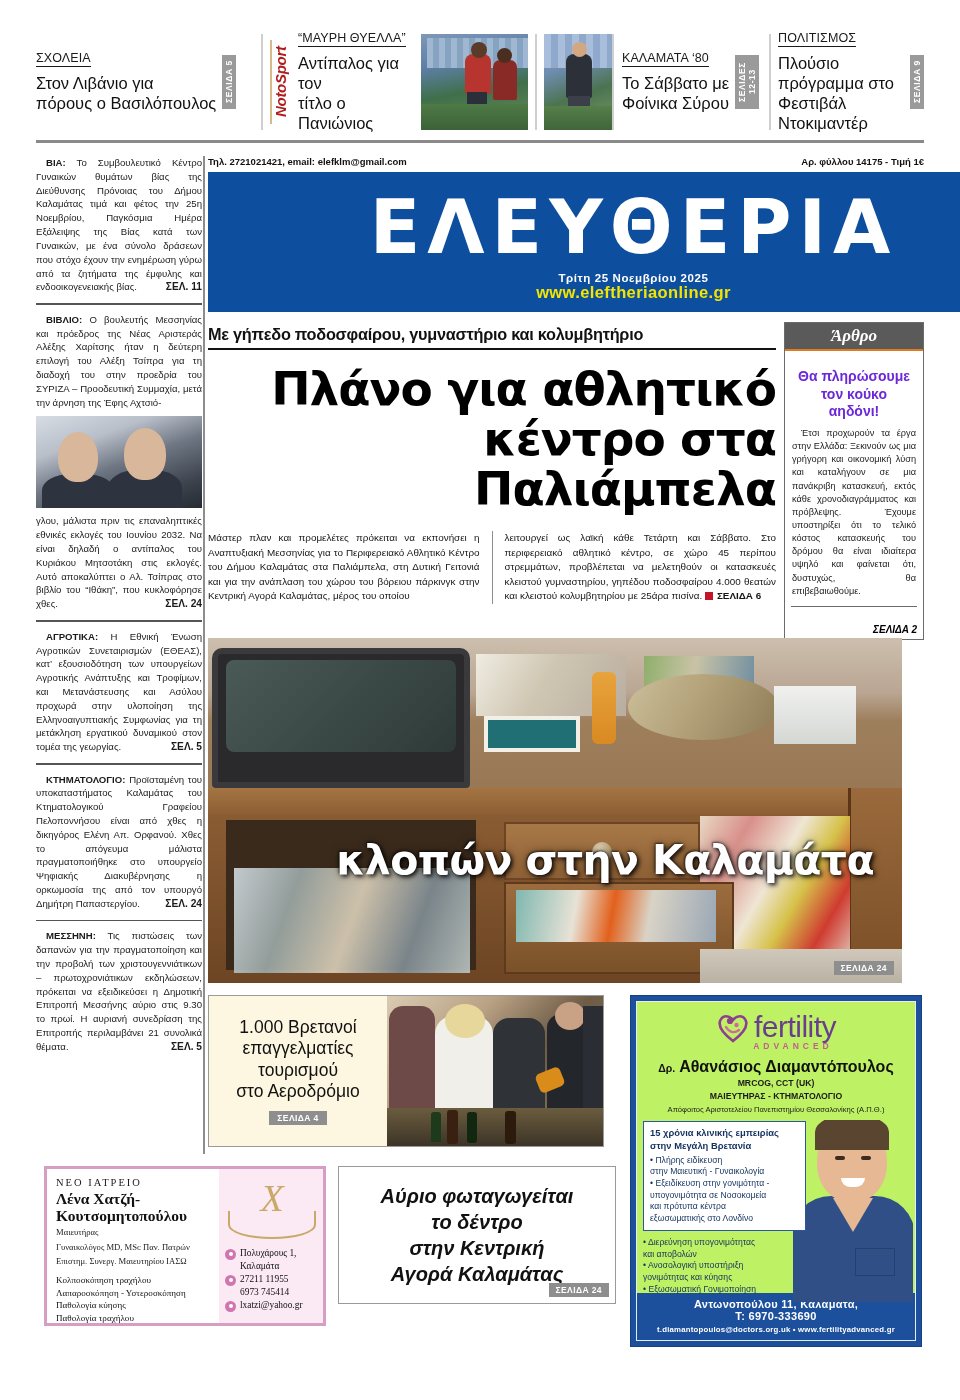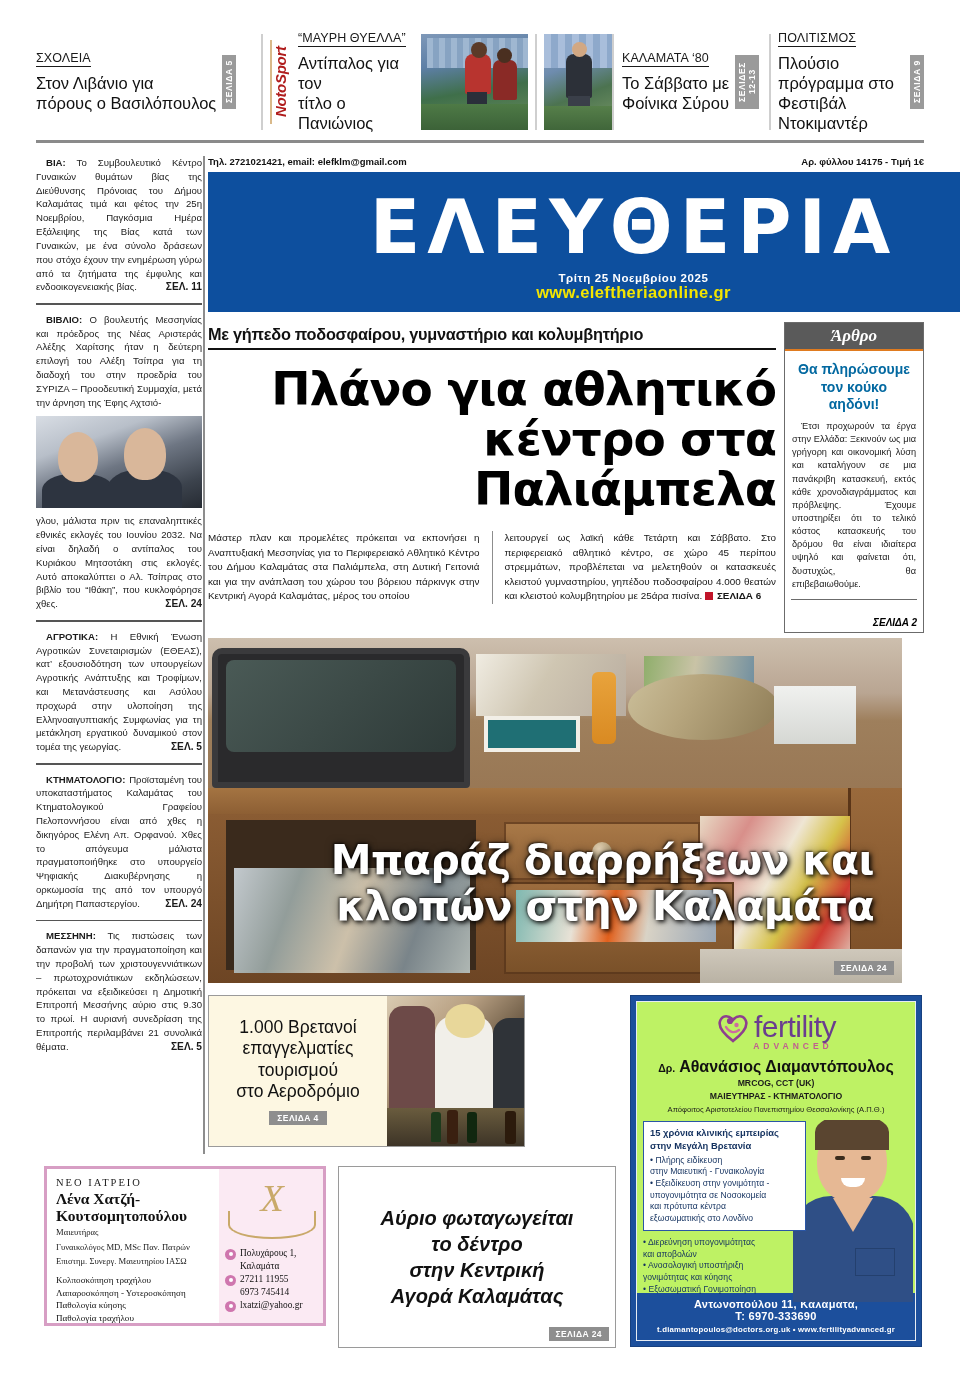--- a/index.html
+++ b/index.html
@@ -106,21 +106,21 @@
 
   
   .arthro { position:absolute; left:784px; top:322px; width:140px; border:1.4px solid #6b6b6b; }
   .arthro-hdr {
     background:#5a5a5a; color:#fff; font-style:italic; font-weight:700;
     font-size:17px; text-align:center; padding:3px 0 3px 0;
     font-family:"Liberation Serif", serif; border-bottom:2.5px solid #e07b1f;
   }
   .arthro-title {
     text-align:center; font-size:14px; font-weight:700; line-height:1.26;
-    padding:10px 6px 6px 6px; color:#0369a1;
+    padding:10px 6px 6px 6px; color:#6d28d9;margin-top:7px;
   }
   .arthro-body {
     font-size:9.2px; line-height:1.43; text-align:justify; padding:0 7px 4px 7px;
     text-indent:9px; color:#1b1b1b;
   }
   .arthro-foot {
     border-top:1.3px solid #6b6b6b; margin:4px 6px 4px 6px; padding-top:17px;
     text-align:right; font-style:italic; font-weight:700; font-size:10px;
   }
 
@@ -155,21 +155,21 @@
     text-shadow: 2px 2px 4px rgba(0,0,0,.85), -1px -1px 2px rgba(0,0,0,.6), 0 0 8px rgba(0,0,0,.5);
     font-family:"DejaVu Sans", sans-serif;
   }
   .bp-badge {
     position:absolute; right:8px; bottom:8px; background:#8e8e8e; color:#fff;
     font-size:8.5px; font-weight:700; padding:2px 7px; letter-spacing:.4px;
   }
 
   
   .britbox {
-    position:absolute; left:208px; top:995px; width:317px; height:152px;
+    position:absolute; left:208px; top:995px; width:396px; height:152px;
     border:1.6px solid #9a9a9a; display:flex; overflow:hidden; background:#fdf7e2;
   }
   .brit-text {
     width:178px; display:flex; flex-direction:column; align-items:center; justify-content:center;
     padding:6px 4px; position:relative;
   }
   .brit-head { text-align:center; font-size:17.5px; line-height:1.22; color:#111; font-weight:400; }
   .brit-badge { background:#8e8e8e; color:#fff; font-size:8.5px; font-weight:700; padding:2px 8px; margin-top:9px; letter-spacing:.4px; }
   .brit-photo { flex:1; position:relative; overflow:hidden; background:#c9b89d; }
   .bpf { position:absolute; }
@@ -246,21 +246,21 @@
     content:""; display:block; width:84px; height:26px; margin:-6px auto 0 auto;
     border:2px solid #c9a96a; border-top:none; border-radius:0 0 50% 50%;
   }
   .docad-contact { margin-top:8px; font-size:9.4px; line-height:1.34; font-family:"Liberation Serif",serif; color:#111;}
   .docad-row { display:flex; align-items:flex-start; gap:4px; margin-bottom:1px; }
   .pin { width:11px; height:11px; border-radius:50%; background:#cf76ae; flex:0 0 auto; margin-top:2px; position:relative;}
   .pin:after{content:"";position:absolute;left:3.5px;top:3px;width:4px;height:4px;border-radius:50%;background:#fff;}
 
   
   .xmas {
-    position:absolute; left:338px; top:1166px; width:278px; height:182px;
+    position:absolute; left:338px; top:1166px; width:278px; height:138px;
     border:1.6px solid #9a9a9a; background:#fff; position:absolute;
     display:flex; align-items:center; justify-content:center;
   }
   .xmas-head {
     text-align:center; font-style:italic; font-weight:700; font-size:20px; line-height:1.3; color:#111;
   }
   .xmas-badge {
     position:absolute; right:6px; bottom:6px; background:#8e8e8e; color:#fff;
     font-size:8.5px; font-weight:700; padding:2px 7px; letter-spacing:.4px;
   }
@@ -417,21 +417,20 @@
     <div class="bp-door"></div>
     <div class="bp-dark1"></div>
     <div class="bp-clutter1"></div>
     <div class="bp-right"></div>
     <div class="bp-drawer"></div>
     <div class="bp-knob"></div>
     <div class="bp-drawer2"></div>
     <div class="bp-drawer2in"></div>
     <div class="bp-floor"></div>
     <div class="bp-headline">
-      <div>Μπαράζ διαρρήξεων και</div>
       <div>κλοπών στην Καλαμάτα</div>
     </div>
     <div class="bp-badge">ΣΕΛΙΔΑ 24</div>
   </div>
 
   <div class="britbox">
     <div class="brit-text">
       <div class="brit-head" style="white-space:pre-line;">1.000 Βρετανοί
 επαγγελματίες
 τουρισμού

